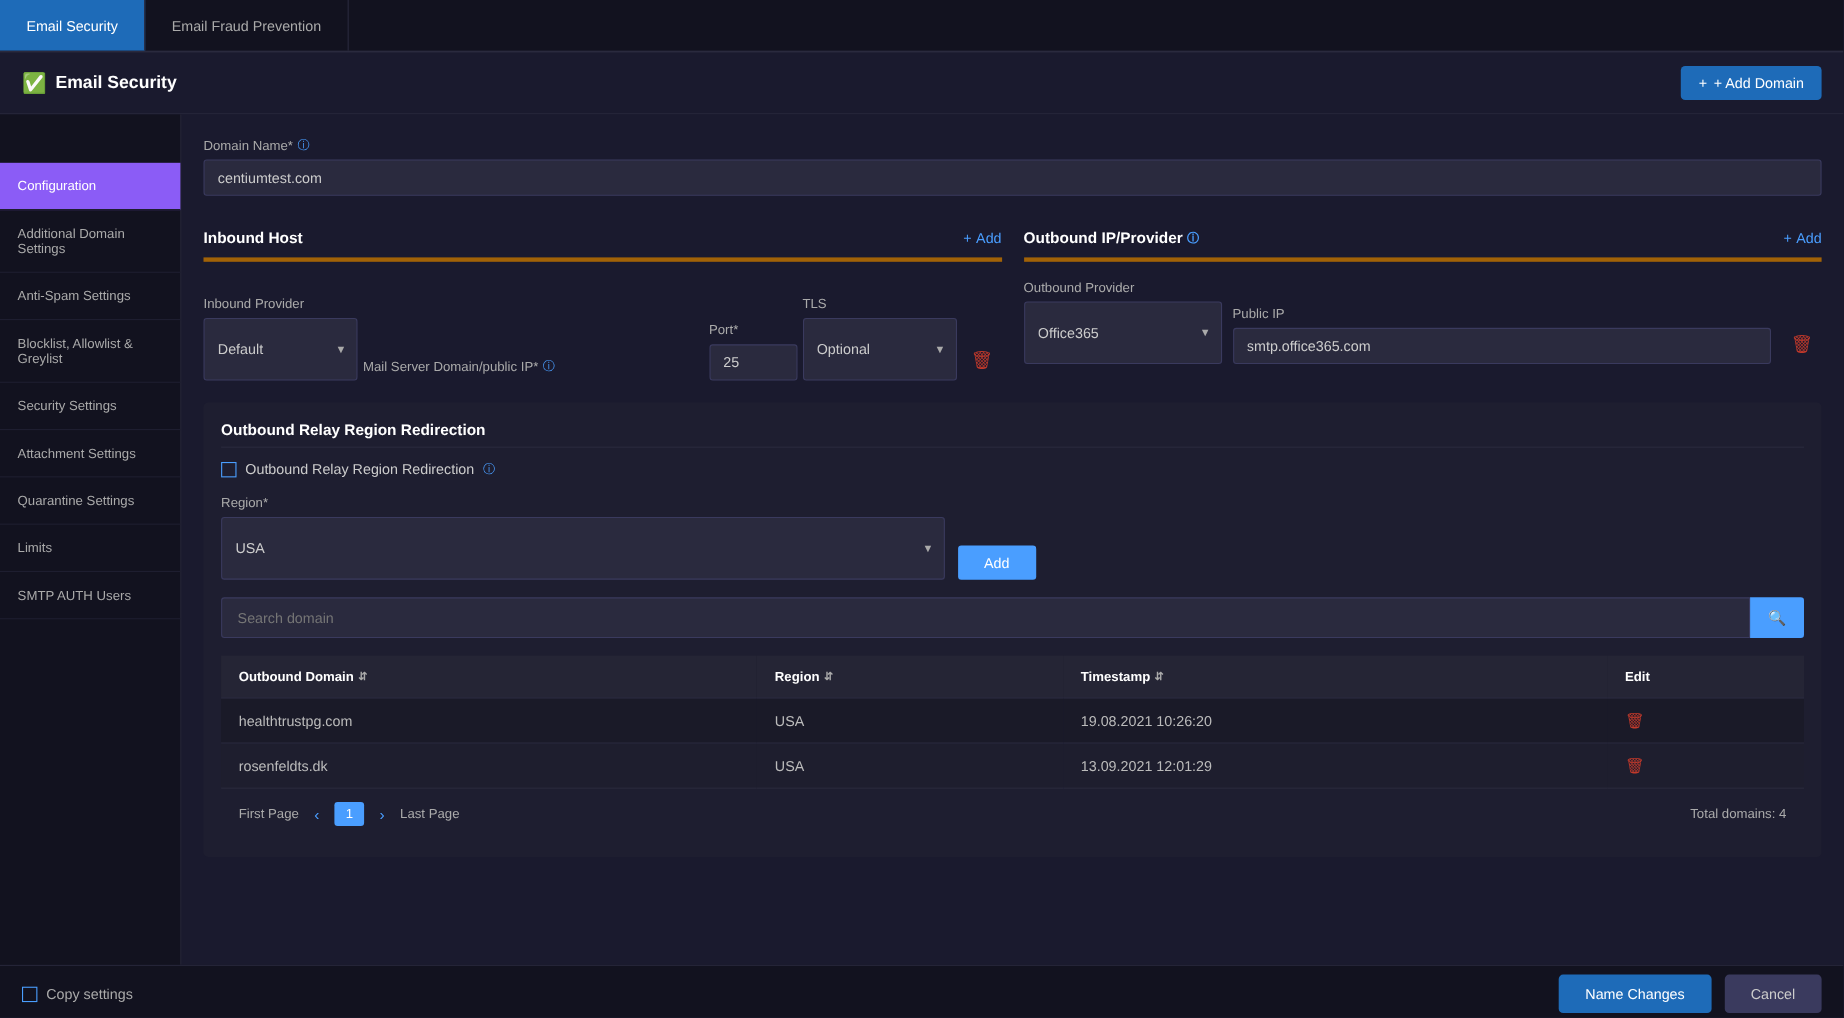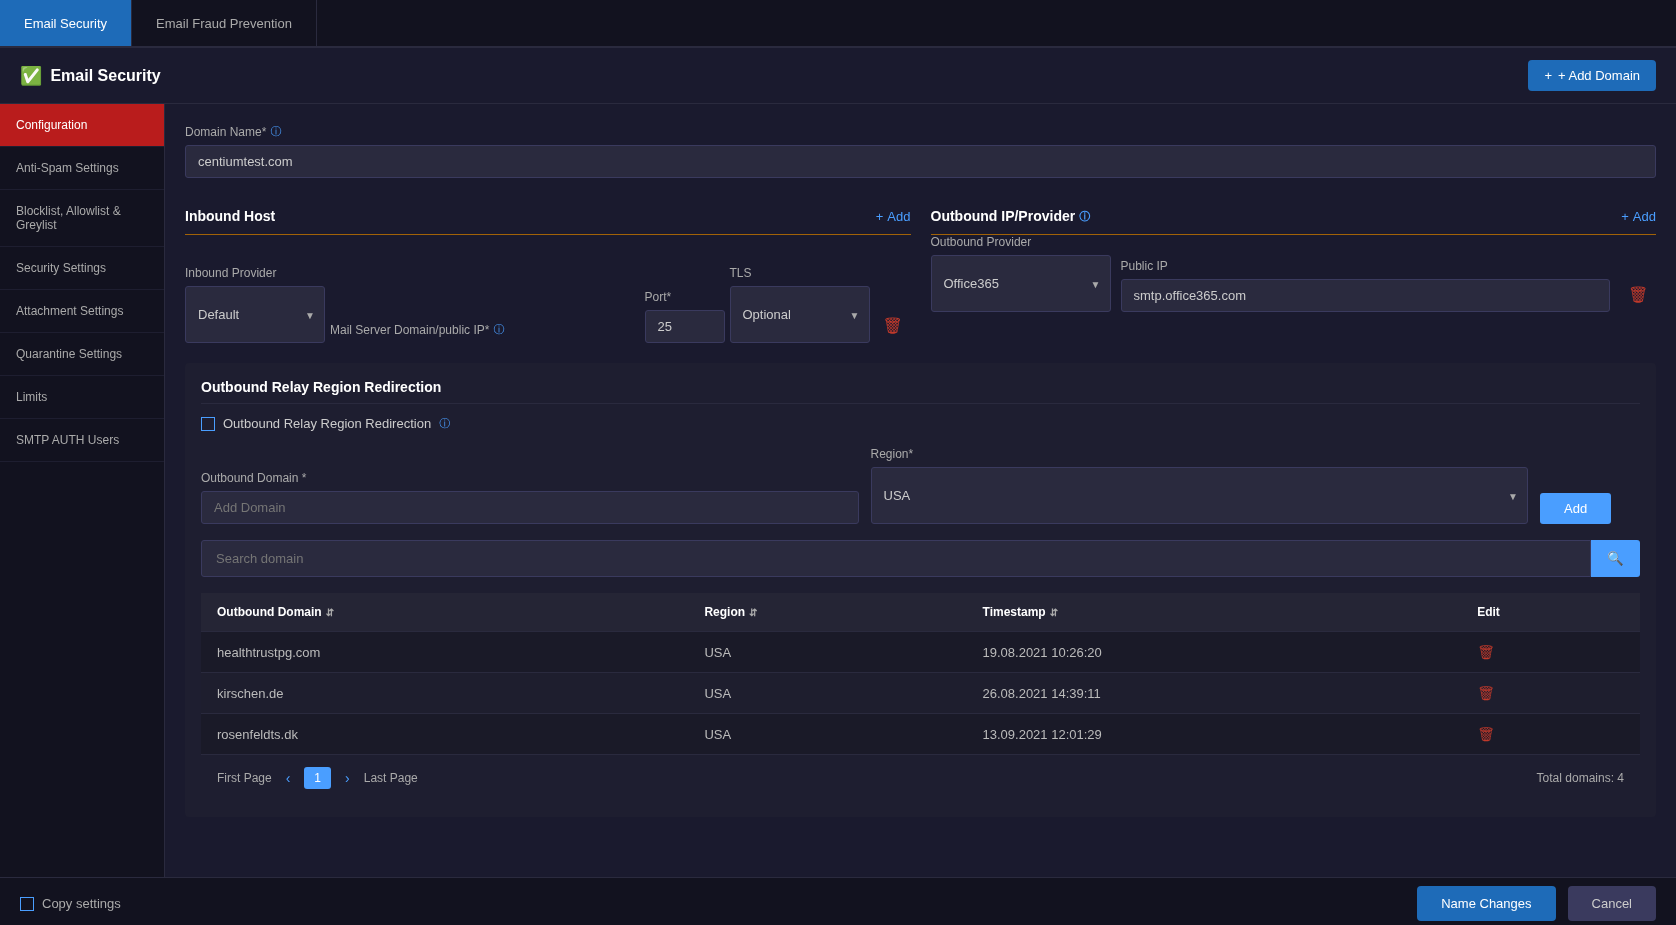--- a/index.html
+++ b/index.html
@@ -15,32 +15,32 @@
     .header-title { display: flex; align-items: center; gap: 8px; font-size: 16px; font-weight: bold; color: #fff; }
     .header-title .checkbox-icon { color: #4a9eff; font-size: 18px; }
     .add-domain-btn { background: #1e6bb8; color: #fff; border: none; padding: 8px 16px; border-radius: 4px; cursor: pointer; display: flex; align-items: center; gap: 6px; font-size: 13px; }
 
     
     .main-layout { display: flex; height: calc(925px - 48px - 52px - 52px); }
 
     
     .sidebar { width: 165px; background: #12121f; border-right: 1px solid #2a2a3e; flex-shrink: 0; }
     .sidebar-item { padding: 14px 16px; cursor: pointer; font-size: 12px; color: #aaa; border-bottom: 1px solid #1e1e30; }
-    .sidebar-item.active { background: #b91c1c; color: #fff; }
+    .sidebar-item.active { background: #8b5cf6; color: #fff; margin-top: 44px; }
 
     
     .content { flex: 1; padding: 20px; overflow-y: auto; background: #1a1a2e; }
 
     
     .form-label { font-size: 12px; color: #aaa; margin-bottom: 6px; display: flex; align-items: center; gap: 4px; }
     .info-icon { color: #4a9eff; font-size: 11px; cursor: pointer; }
     .form-input { width: 100%; background: #2a2a3e; border: 1px solid #3a3a5e; color: #ccc; padding: 8px 12px; border-radius: 3px; font-size: 13px; outline: none; }
 
     
-    .section-header { display: flex; align-items: center; justify-content: space-between; padding: 10px 0; border-bottom: 1px solid #a16207; font-size: 14px; color: #fff; font-weight: 600; }
+    .section-header { display: flex; align-items: center; justify-content: space-between; padding: 10px 0; border-bottom: 4px solid #a16207; margin-bottom: 16px; font-size: 14px; color: #fff; font-weight: 600; }
     .add-link { color: #4a9eff; cursor: pointer; display: flex; align-items: center; gap: 4px; font-size: 13px; font-weight: normal; }
 
     .form-select { width: 100%; background: #2a2a3e; border: 1px solid #3a3a5e; color: #ccc; padding: 20px 12px; border-radius: 3px; font-size: 13px; outline: none; cursor: pointer; appearance: none; -webkit-appearance: none; }
     .select-wrapper { position: relative; }
     .select-wrapper::after { content: '▼'; position: absolute; right: 10px; top: 50%; transform: translateY(-50%); color: #aaa; font-size: 10px; pointer-events: none; }
 
     .delete-btn { background: none; border: none; color: #c0392b; cursor: pointer; font-size: 16px; padding: 8px; }
 
     
     .relay-section { background: #1e1e30; border-radius: 4px; padding: 16px; margin-bottom: 16px; }
@@ -96,20 +96,21 @@
   <button class="add-domain-btn">
     <span>+</span>
     <span>+ Add Domain</span>
   </button>
 </div>
 
 <div class="main-layout">
 
   <div class="sidebar">
     <div class="sidebar-item active">Configuration</div>
+    <div class="sidebar-item">Additional Domain Settings</div>
     <div class="sidebar-item">Anti-Spam Settings</div>
     <div class="sidebar-item">Blocklist, Allowlist &amp; Greylist</div>
     <div class="sidebar-item">Security Settings</div>
     <div class="sidebar-item">Attachment Settings</div>
     <div class="sidebar-item">Quarantine Settings</div>
     <div class="sidebar-item">Limits</div>
     <div class="sidebar-item">SMTP AUTH Users</div>
   </div>
 
   <div class="content">
@@ -206,24 +207,20 @@
         <span>Outbound Relay Region Redirection</span>
       </div>
 
       <div class="relay-checkbox-row">
         <div class="checkbox-square"></div>
         <span>Outbound Relay Region Redirection</span>
         <span class="info-icon">ⓘ</span>
       </div>
 
       <div style="display: grid; grid-template-columns: 1fr 1fr 100px; gap: 12px; align-items: end; margin-bottom: 16px;">
-        <div>
-          <div class="form-label">Outbound Domain *</div>
-          <input class="form-input" type="text" placeholder="Add Domain" style="">
-        </div>
         <div>
           <div class="form-label">Region*</div>
           <div class="select-wrapper">
             <select class="form-select">
               <option>USA</option>
               <option>EU</option>
               <option>APAC</option>
             </select>
           </div>
         </div>
@@ -270,28 +267,20 @@
         <tbody id="table-body">
             <tr>
       <td>healthtrustpg.com</td>
       <td>USA</td>
       <td>19.08.2021  10:26:20</td>
       <td>
         <button style="background:none;border:none;color:#c0392b;cursor:pointer;font-size:14px;">🗑</button>
       </td>
     </tr>
             <tr>
-      <td>kirschen.de</td>
-      <td>USA</td>
-      <td>26.08.2021  14:39:11</td>
-      <td>
-        <button style="background:none;border:none;color:#c0392b;cursor:pointer;font-size:14px;">🗑</button>
-      </td>
-    </tr>
-            <tr>
       <td>rosenfeldts.dk</td>
       <td>USA</td>
       <td>13.09.2021  12:01:29</td>
       <td>
         <button style="background:none;border:none;color:#c0392b;cursor:pointer;font-size:14px;">🗑</button>
       </td>
     </tr>
           </tbody>
       </table>
 

